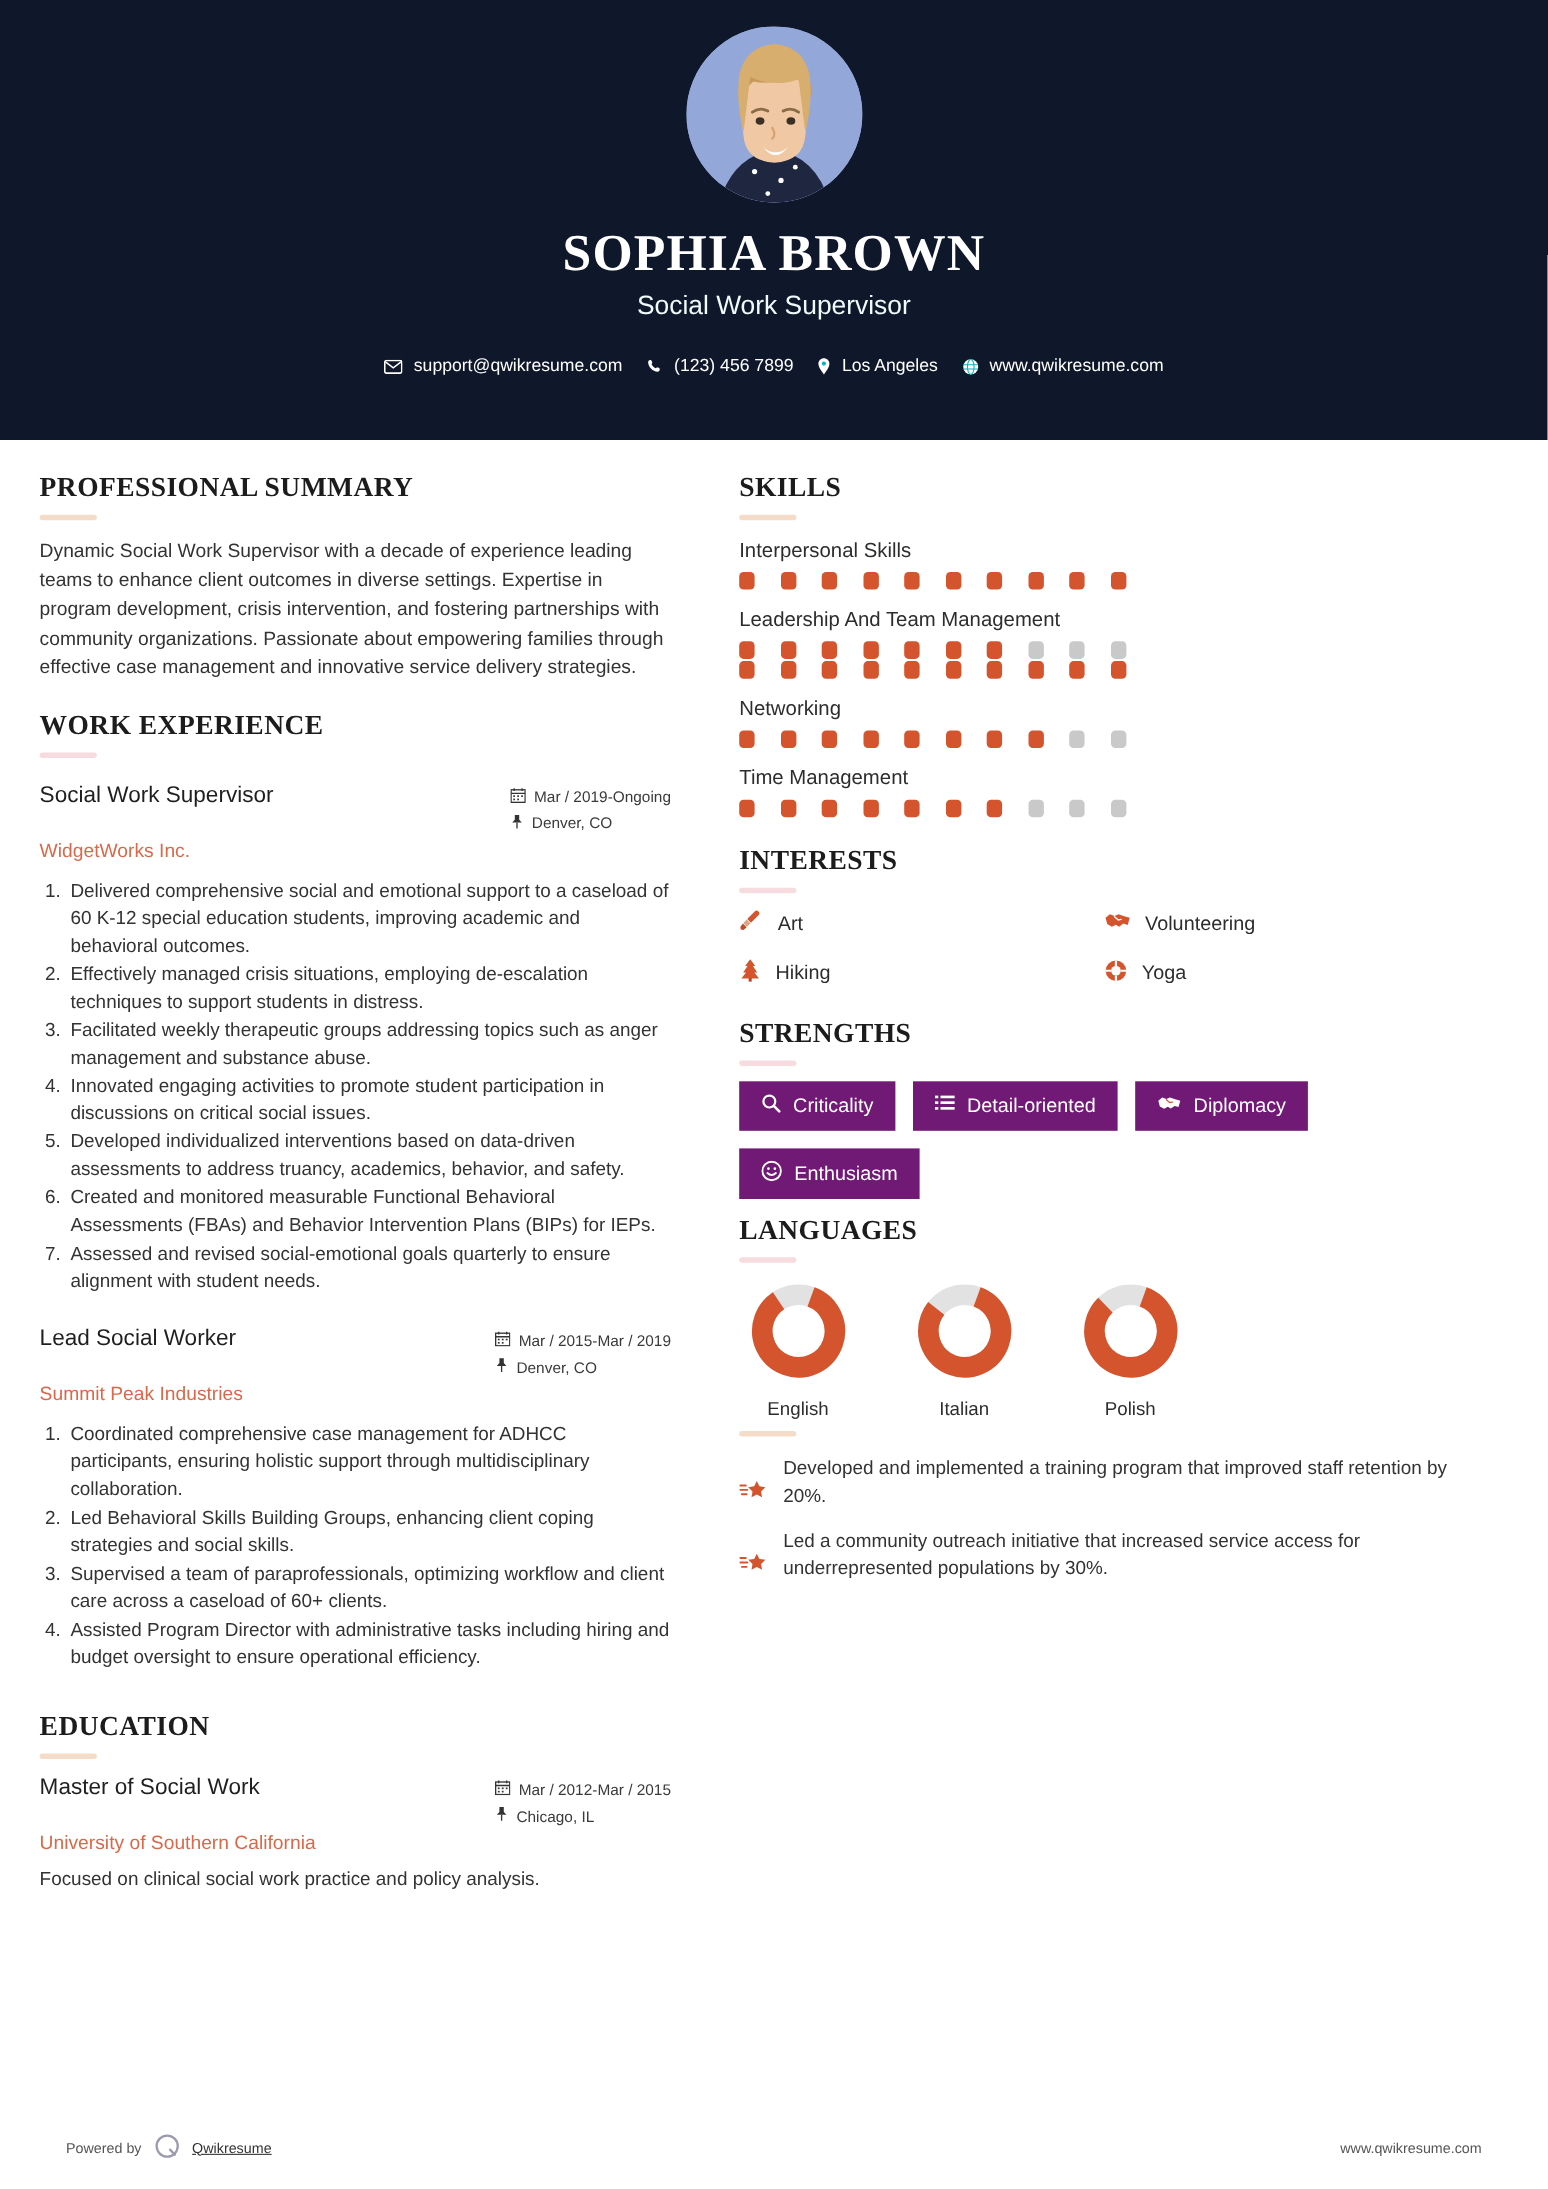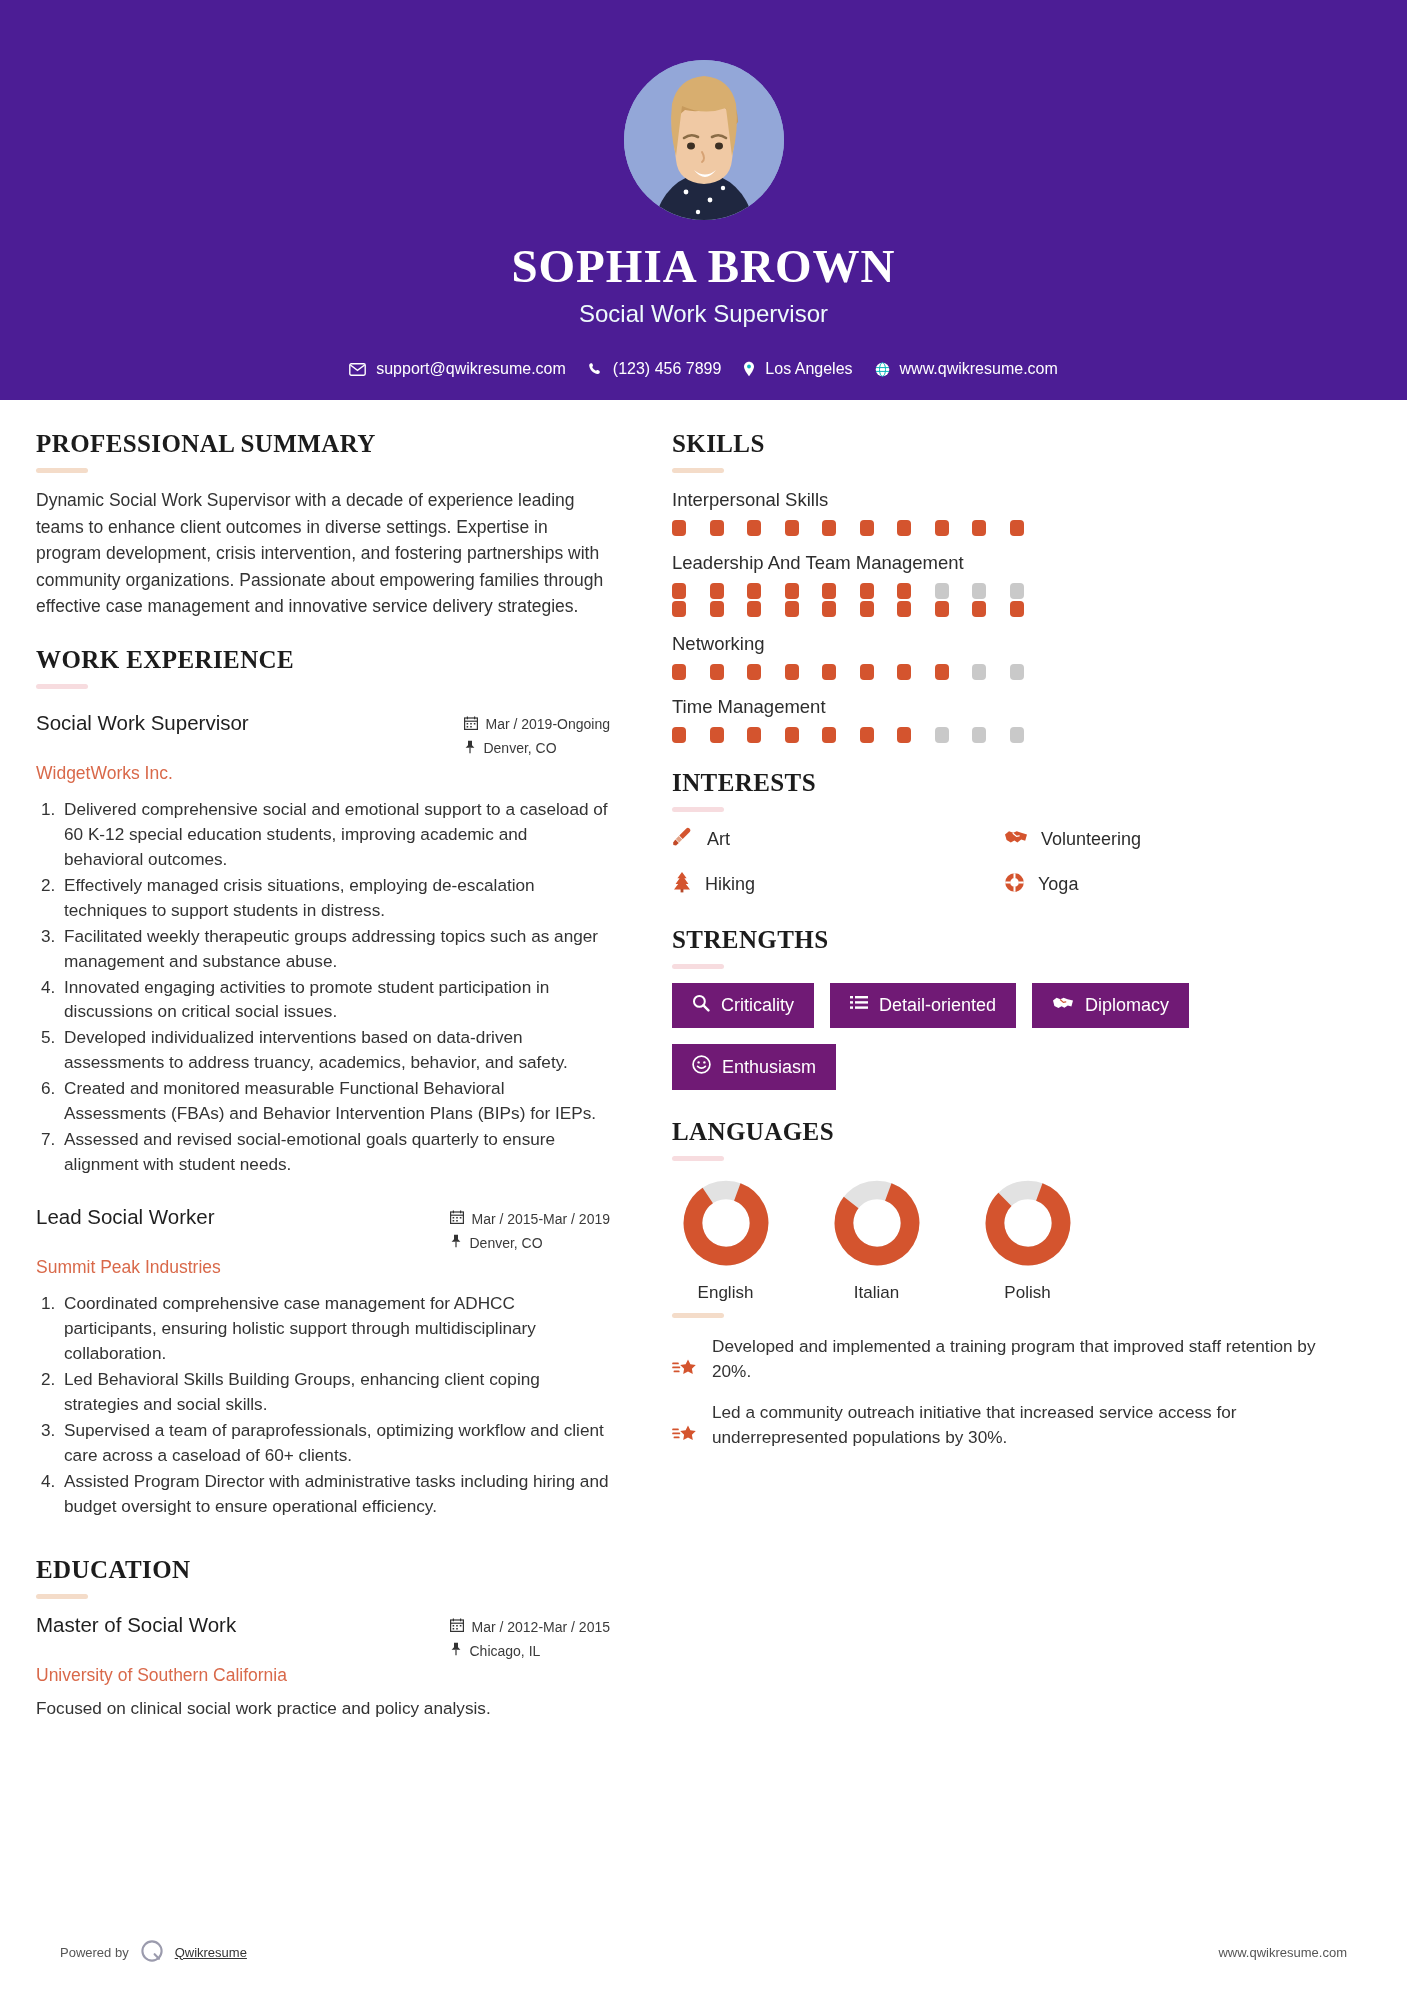--- a/index.html
+++ b/index.html
@@ -7,25 +7,25 @@
   body {
     width:1407px; height:1990px;
     font-family:"Liberation Sans", sans-serif;
     color:#2f2f2f;
     position:relative;
     overflow:hidden;
   }
 
   
   .header {
-    background:#4c1d95;
+    background:#0f172a;
     height:400px;
     display:flex; flex-direction:column;
     align-items:center; justify-content:flex-start;
-    padding-top:60px;
+    padding-top:24px;
   }
   .avatar {
     width:160px; height:160px; border-radius:50%;
     background:#93a7d8;
     overflow:hidden; position:relative;
     flex:0 0 auto;
   }
   .avatar svg { display:block; width:160px; height:160px; }
 
   .name {
@@ -486,21 +486,21 @@
               <circle cx="9.5" cy="9.5" r="8.4" fill="none" stroke="#fff" stroke-width="1.7"></circle>
               <circle cx="6.6" cy="7.4" r="1.2" fill="#fff"></circle>
               <circle cx="12.4" cy="7.4" r="1.2" fill="#fff"></circle>
               <path d="M5.6 11.4q3.9 3.6 7.8 0" stroke="#fff" stroke-width="1.7" fill="none" stroke-linecap="round"></path>
             </svg>
         </span>
         <span>Enthusiasm</span>
       </div>
     </div>
 
-    <h2 class="sec" style="margin-top:28px">LANGUAGES</h2>
+    <h2 class="sec" style="margin-top:15px">LANGUAGES</h2>
     <div class="rule pink"></div>
     <div class="langs" id="langs-list">
         <div class="lang"><svg width="88" height="88" viewBox="0 0 80 80">
             <circle cx="40" cy="40" r="30" fill="none" stroke="#e2e2e2" stroke-width="17"></circle>
             <circle cx="40" cy="40" r="30" fill="none" stroke="#d4542e" stroke-width="17" stroke-dasharray="160.22122533307945 188.49555921538757" transform="rotate(-70 40 40)"></circle>
           </svg><div class="lang-label">English</div></div>
         <div class="lang"><svg width="88" height="88" viewBox="0 0 80 80">
             <circle cx="40" cy="40" r="30" fill="none" stroke="#e2e2e2" stroke-width="17"></circle>
             <circle cx="40" cy="40" r="30" fill="none" stroke="#d4542e" stroke-width="17" stroke-dasharray="150.79644737231007 188.49555921538757" transform="rotate(-70 40 40)"></circle>
           </svg><div class="lang-label">Italian</div></div>

